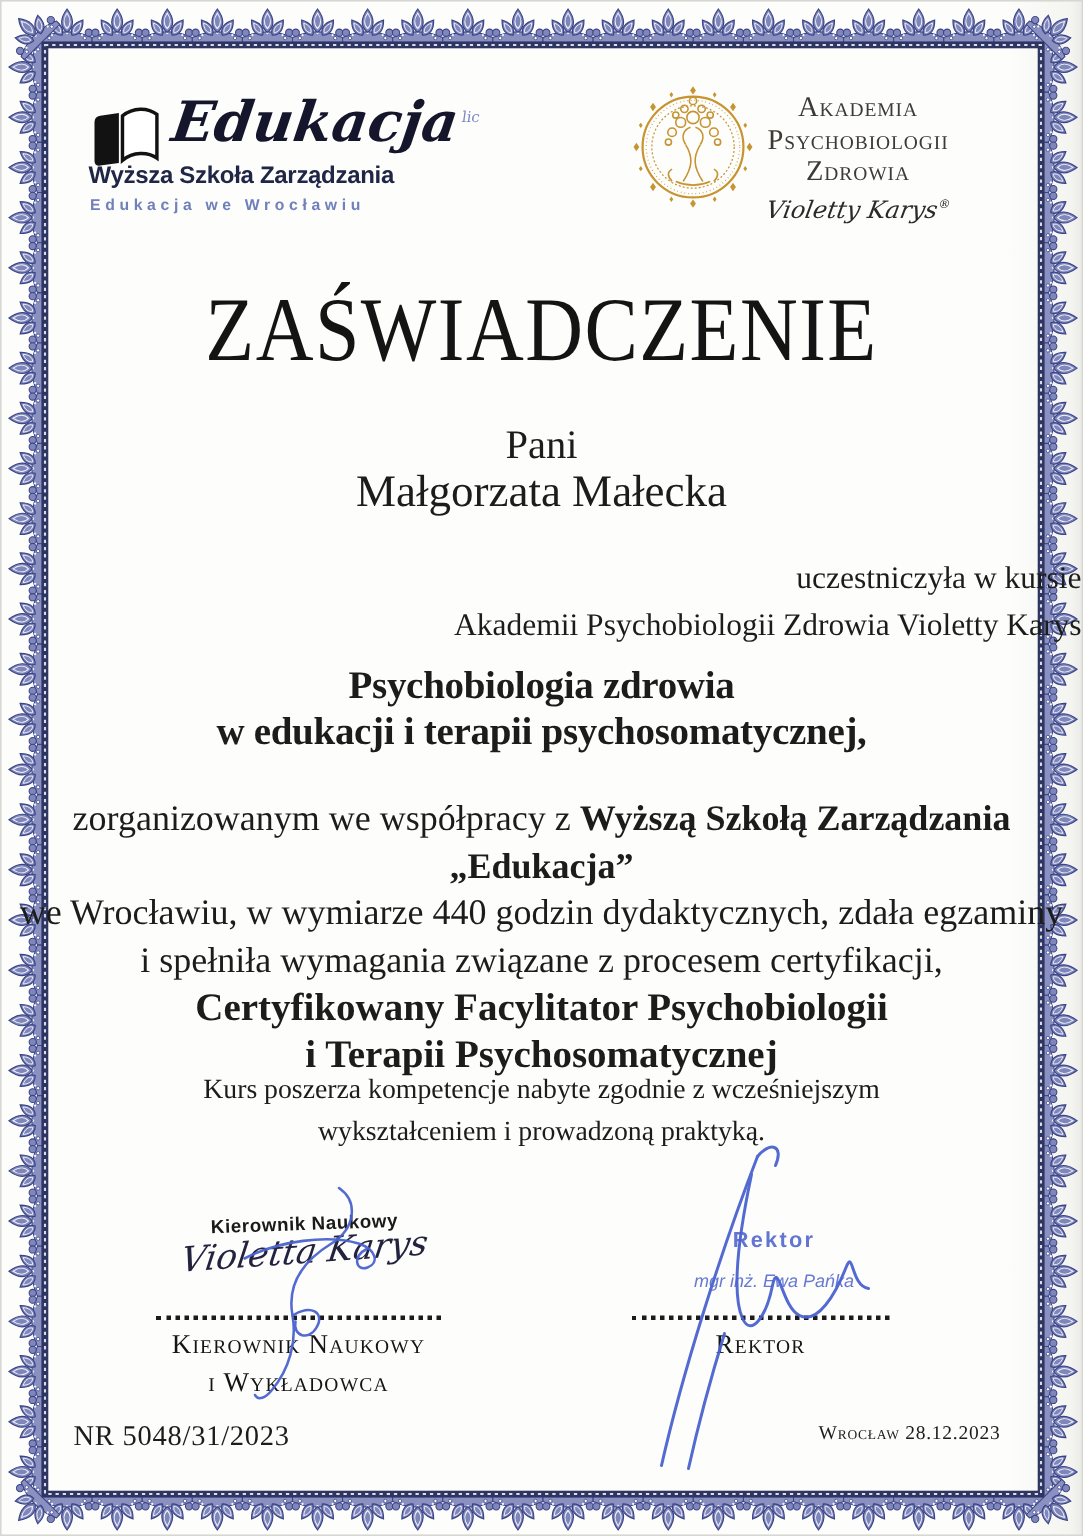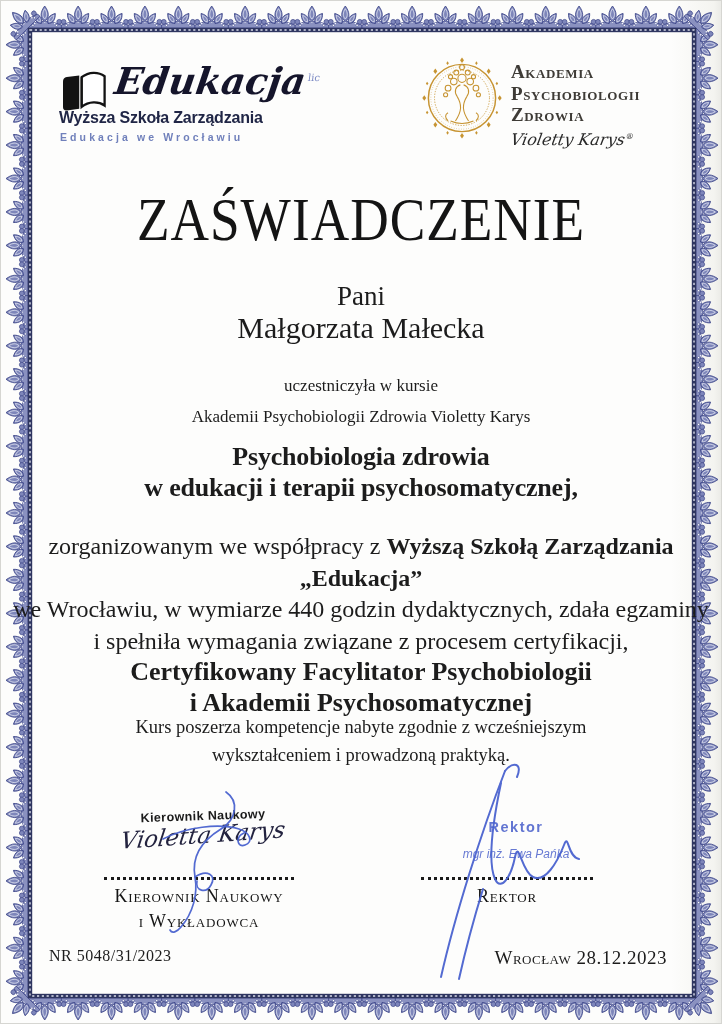--- a/index.html
+++ b/index.html
@@ -17,31 +17,31 @@
   .edu-script{position:absolute;left:56px;top:-6px;font-family:"DejaVu Serif",serif;
     font-style:italic;font-weight:bold;font-size:37px;color:#15152b;transform:skewX(-8deg);white-space:nowrap;}
   .edu-script sup{font-size:10px;font-style:normal;font-weight:normal;color:#7c8ac4;margin-left:2px;}
   .edu-sub{position:absolute;left:0;top:44px;font-family:"Liberation Sans",sans-serif;
     font-weight:bold;font-size:16px;color:#202646;white-space:nowrap;letter-spacing:-0.2px;}
   .edu-tag{position:absolute;left:1px;top:66px;font-family:"Liberation Sans",sans-serif;
     font-weight:bold;font-size:10.5px;color:#7080bb;letter-spacing:3.1px;white-space:nowrap;text-align:right;}
   .logo-apz{position:absolute;left:420px;top:56px;width:270px;height:92px;z-index:2;}
   .seal{position:absolute;left:0;top:0;}
   .apz-text{position:absolute;left:90px;top:4px;}
-  .apz-line{font-variant:small-caps;font-weight:bold;font-size:19px;line-height:21.5px;
-    color:#3e3b36;letter-spacing:0.6px;white-space:nowrap;}
+  .apz-line{font-variant:small-caps;font-weight:normal;font-size:19px;line-height:21.5px;
+    color:#3e3b36;letter-spacing:0.6px;white-space:nowrap;text-align:center;}
   .apz-script{margin-top:4px;font-family:"DejaVu Serif",serif;font-style:italic;font-size:16px;
     color:#2a2a2a;transform:skewX(-10deg);white-space:nowrap;}
   .apz-script sup{font-size:8px;}
   
   .title{top:190px;font-size:55px;letter-spacing:1px;color:#141414;line-height:58px;
     transform:scale(0.97,1.1);margin:0;font-weight:normal;}
   .pani{top:280px;font-size:27px;}
   .name{top:310px;font-size:30px;}
-  .intro{top:369px;font-size:17px;line-height:31px;}
+  .intro{top:369px;font-size:21px;line-height:31px;text-align:right;}
   .course{top:440px;font-size:26px;font-weight:bold;line-height:31px;letter-spacing:-0.2px;}
   .bodytext{top:530px;font-size:24px;line-height:31.5px;}
   .award{top:655px;font-size:26px;font-weight:bold;line-height:31px;}
   .closing{top:712px;font-size:18.5px;line-height:28px;}
   
   .stamp-left{position:absolute;left:107px;top:808px;width:190px;text-align:center;z-index:2;}
   .stamp-left .role{font-family:"Liberation Sans",sans-serif;font-weight:bold;font-size:12.5px;
     color:#1a1a1a;letter-spacing:0.4px;transform:rotate(-2deg);}
   .stamp-left .script{margin-top:-1px;font-family:"DejaVu Serif",serif;font-style:italic;
     font-size:23px;color:#23233f;transform:rotate(-4deg) skewX(-12deg);white-space:nowrap;}
@@ -54,23 +54,23 @@
   .dotline.l{left:103px;width:190px;}
   .dotline.r{left:420px;width:172px;}
   .caption{position:absolute;top:883px;font-variant:small-caps;font-size:18px;line-height:25px;
     letter-spacing:0.8px;text-align:center;color:#151515;z-index:2;}
   .caption.l{left:95px;width:206px;}
   .caption.r{left:420px;width:172px;}
   .sig{position:absolute;z-index:3;pointer-events:none;}
   .sig.l{left:150px;top:786px;}
   .sig.r{left:406px;top:756px;}
   
-  .footer-num{position:absolute;left:48px;top:946px;font-variant:small-caps;font-size:16px;
+  .footer-num{position:absolute;left:48px;top:946px;font-variant:small-caps;font-size:19px;
     letter-spacing:0.5px;z-index:2;}
-  .footer-date{position:absolute;right:54px;top:946px;font-variant:small-caps;font-size:19px;
+  .footer-date{position:absolute;right:54px;top:946px;font-variant:small-caps;font-size:13px;
     letter-spacing:0.5px;z-index:2;text-align:right;}
 </style>
 </head>
 <body>
 
 <div class="page">
 
   <svg id="lace" class="lace" viewBox="0 0 722 1024" aria-hidden="true">
     <defs>
       <g id="m">
@@ -280,21 +280,21 @@
   </div>
 
   <div class="abs bodytext">
     <div><span>zorganizowanym we współpracy z </span><b>Wyższą Szkołą Zarządzania „Edukacja”</b></div>
     <div>we Wrocławiu, w wymiarze 440 godzin dydaktycznych, zdała egzaminy</div>
     <div>i spełniła wymagania związane z procesem certyfikacji,</div>
   </div>
 
   <div class="abs award">
     <div>Certyfikowany Facylitator Psychobiologii</div>
-    <div>i Akademii Psychosomatycznej</div>
+    <div>i Terapii Psychosomatycznej</div>
   </div>
 
   <div class="abs closing">
     <div>Kurs poszerza kompetencje nabyte zgodnie z wcześniejszym</div>
     <div>wykształceniem i prowadzoną praktyką.</div>
   </div>
 
   <div class="stamp-left">
     <div class="role">Kierownik Naukowy</div>
     <div class="script">Violetta Karys</div>

